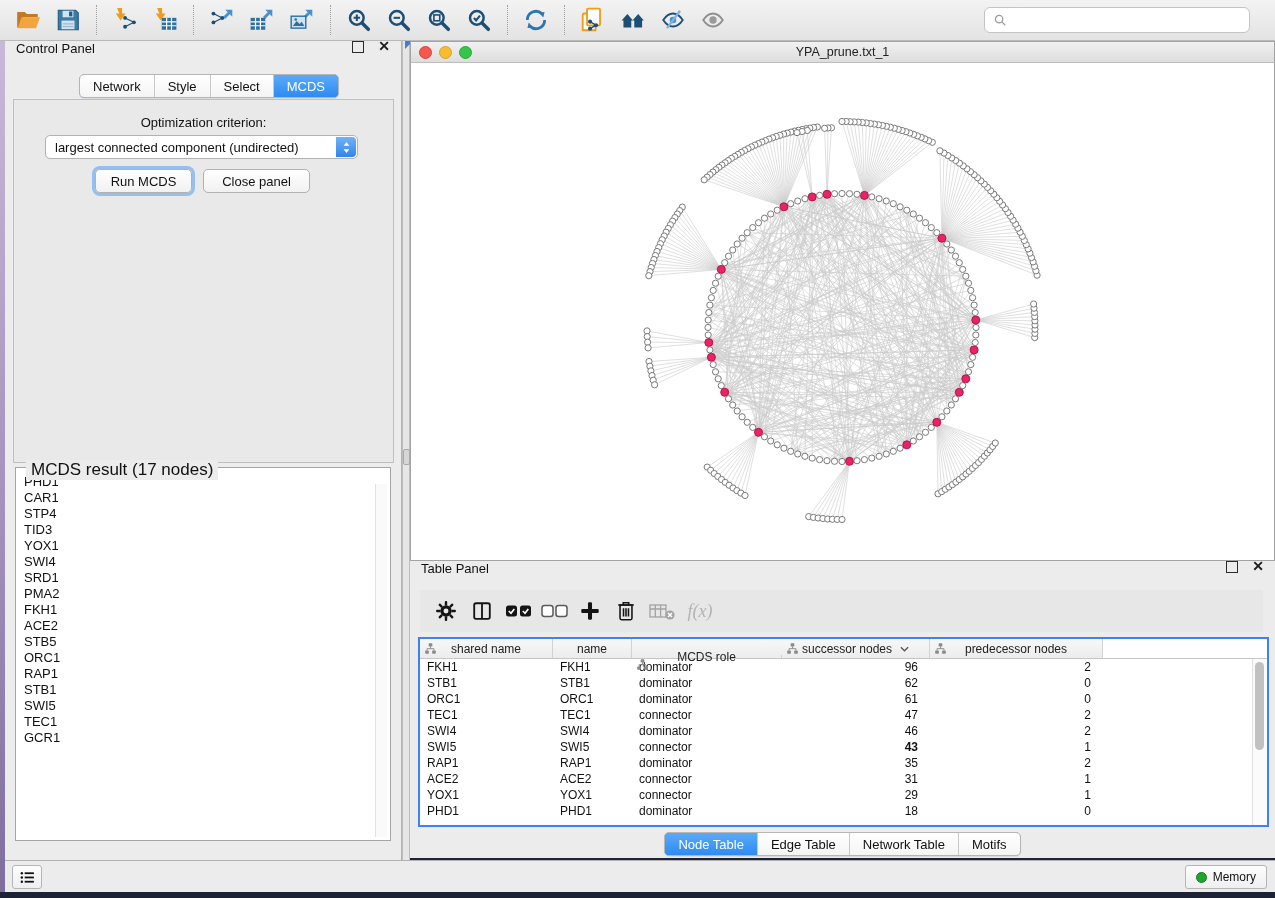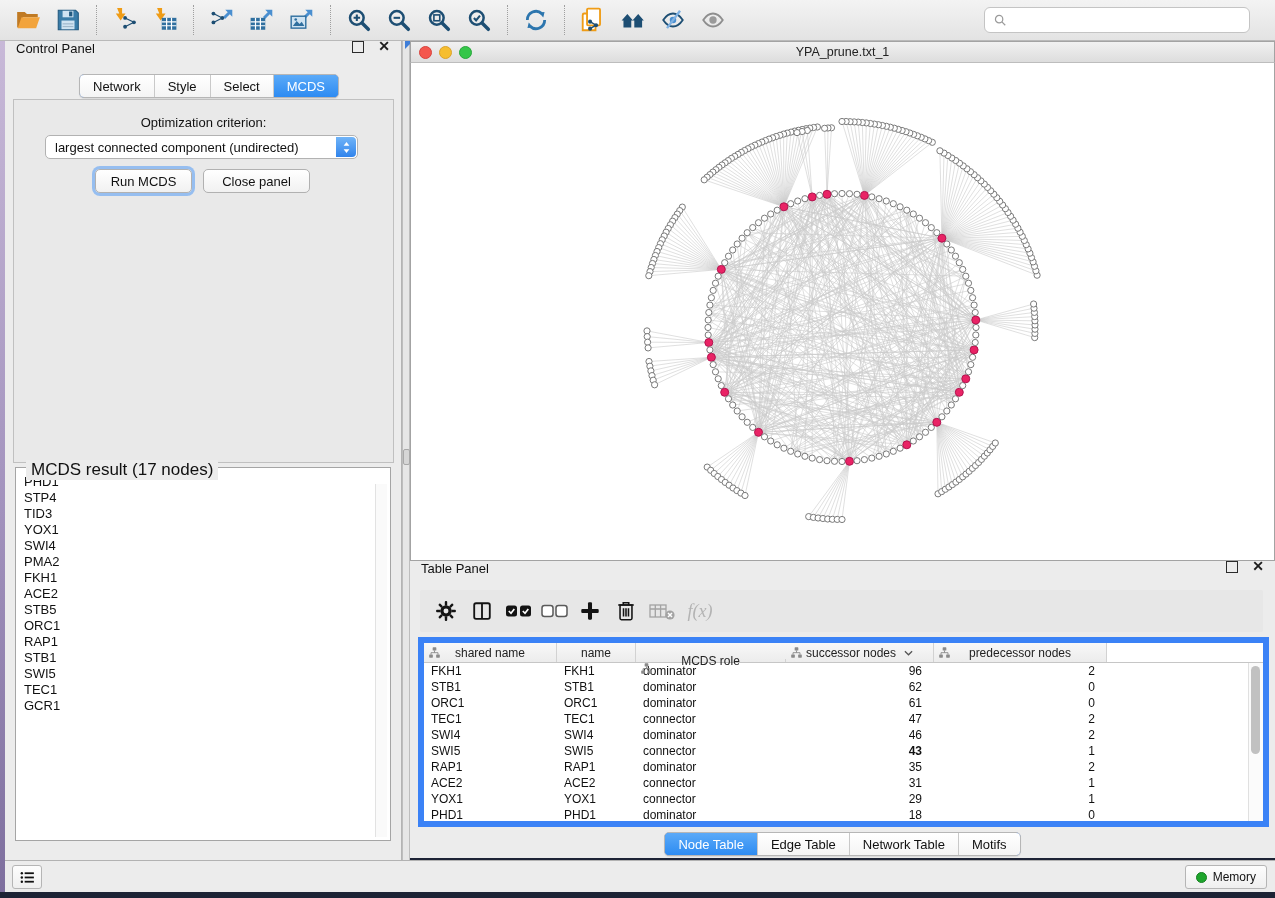--- a/index.html
+++ b/index.html
@@ -75,21 +75,21 @@
   #net-canvas{position:absolute;left:0;top:22px;right:0;bottom:0;background:#fff;
     border:1px solid #a3a3a3;border-top:none;box-sizing:border-box}
   #graph-svg{width:100%;height:100%;display:block}
 
   
   #table-panel{position:absolute;left:410px;top:561px;width:865px;height:297px;background:#ececec;box-sizing:border-box}
   #table-toolbar{position:absolute;left:10px;top:29px;right:12px;height:42px;display:flex;align-items:center;background:#e7e7e7;border-radius:2px;padding-left:8px}
   .ttbtn{width:36px;height:34px;display:flex;align-items:center;justify-content:center}
   .ttbtn svg{height:22px}
   .fx{font-family:"Liberation Serif",serif;font-style:italic;font-size:18px;color:#b3b3b3;padding-left:4px}
-  #node-table{position:absolute;left:8px;top:76px;width:851px;height:190px;background:#fff;border:6px solid #3b82f6;box-sizing:border-box;overflow:hidden}
+  #node-table{position:absolute;left:8px;top:76px;width:851px;height:190px;background:#fff;border:2px solid #3b82f6;box-sizing:border-box;overflow:hidden}
   #table-head{display:flex;height:19px;background:linear-gradient(#f8f8f8,#ececec);border-bottom:1px solid #c6c6c6;font-size:12px;color:#222}
   .hcell{display:flex;align-items:center;justify-content:center;border-right:1px solid #d2d2d2;box-sizing:border-box;position:relative;white-space:nowrap}
   .hcell .sitemap{position:absolute;left:5px;top:4px}
   .hcell .sort{margin-left:8px}
   .hfill{flex:1;background:#fff;border-right:none}
   .trow{display:flex;height:16px;font-size:12px;color:#111;align-items:center}
   .tcell{box-sizing:border-box;padding-left:7px;white-space:nowrap;overflow:hidden}
   .tcell.num{text-align:right;padding-left:0;padding-right:12px}
   #table-scroll{position:absolute;right:0;top:20px;bottom:0;width:14px;background:#fbfbfb;border-left:1px solid #e0e0e0}
   #table-thumb{position:absolute;left:2px;top:3px;width:9px;height:88px;background:#c1c1c1;border-radius:5px}
@@ -287,24 +287,26 @@
     </div>
     <div id="opt-label">Optimization criterion:</div>
     <div class="btn" id="run-btn">Run MCDS</div>
     <div class="btn" id="close-btn">Close panel</div>
   </div>
 
   <div id="result-box">
     <span id="result-legend">MCDS result (17 nodes)</span>
     <ul id="result-list">
         <li>PHD1</li>
+        <li>CAR1</li>
         <li>STP4</li>
         <li>TID3</li>
         <li>YOX1</li>
         <li>SWI4</li>
+        <li>SRD1</li>
         <li>PMA2</li>
         <li>FKH1</li>
         <li>ACE2</li>
         <li>STB5</li>
         <li>ORC1</li>
         <li>RAP1</li>
         <li>STB1</li>
         <li>SWI5</li>
         <li>TEC1</li>
         <li>GCR1</li>

